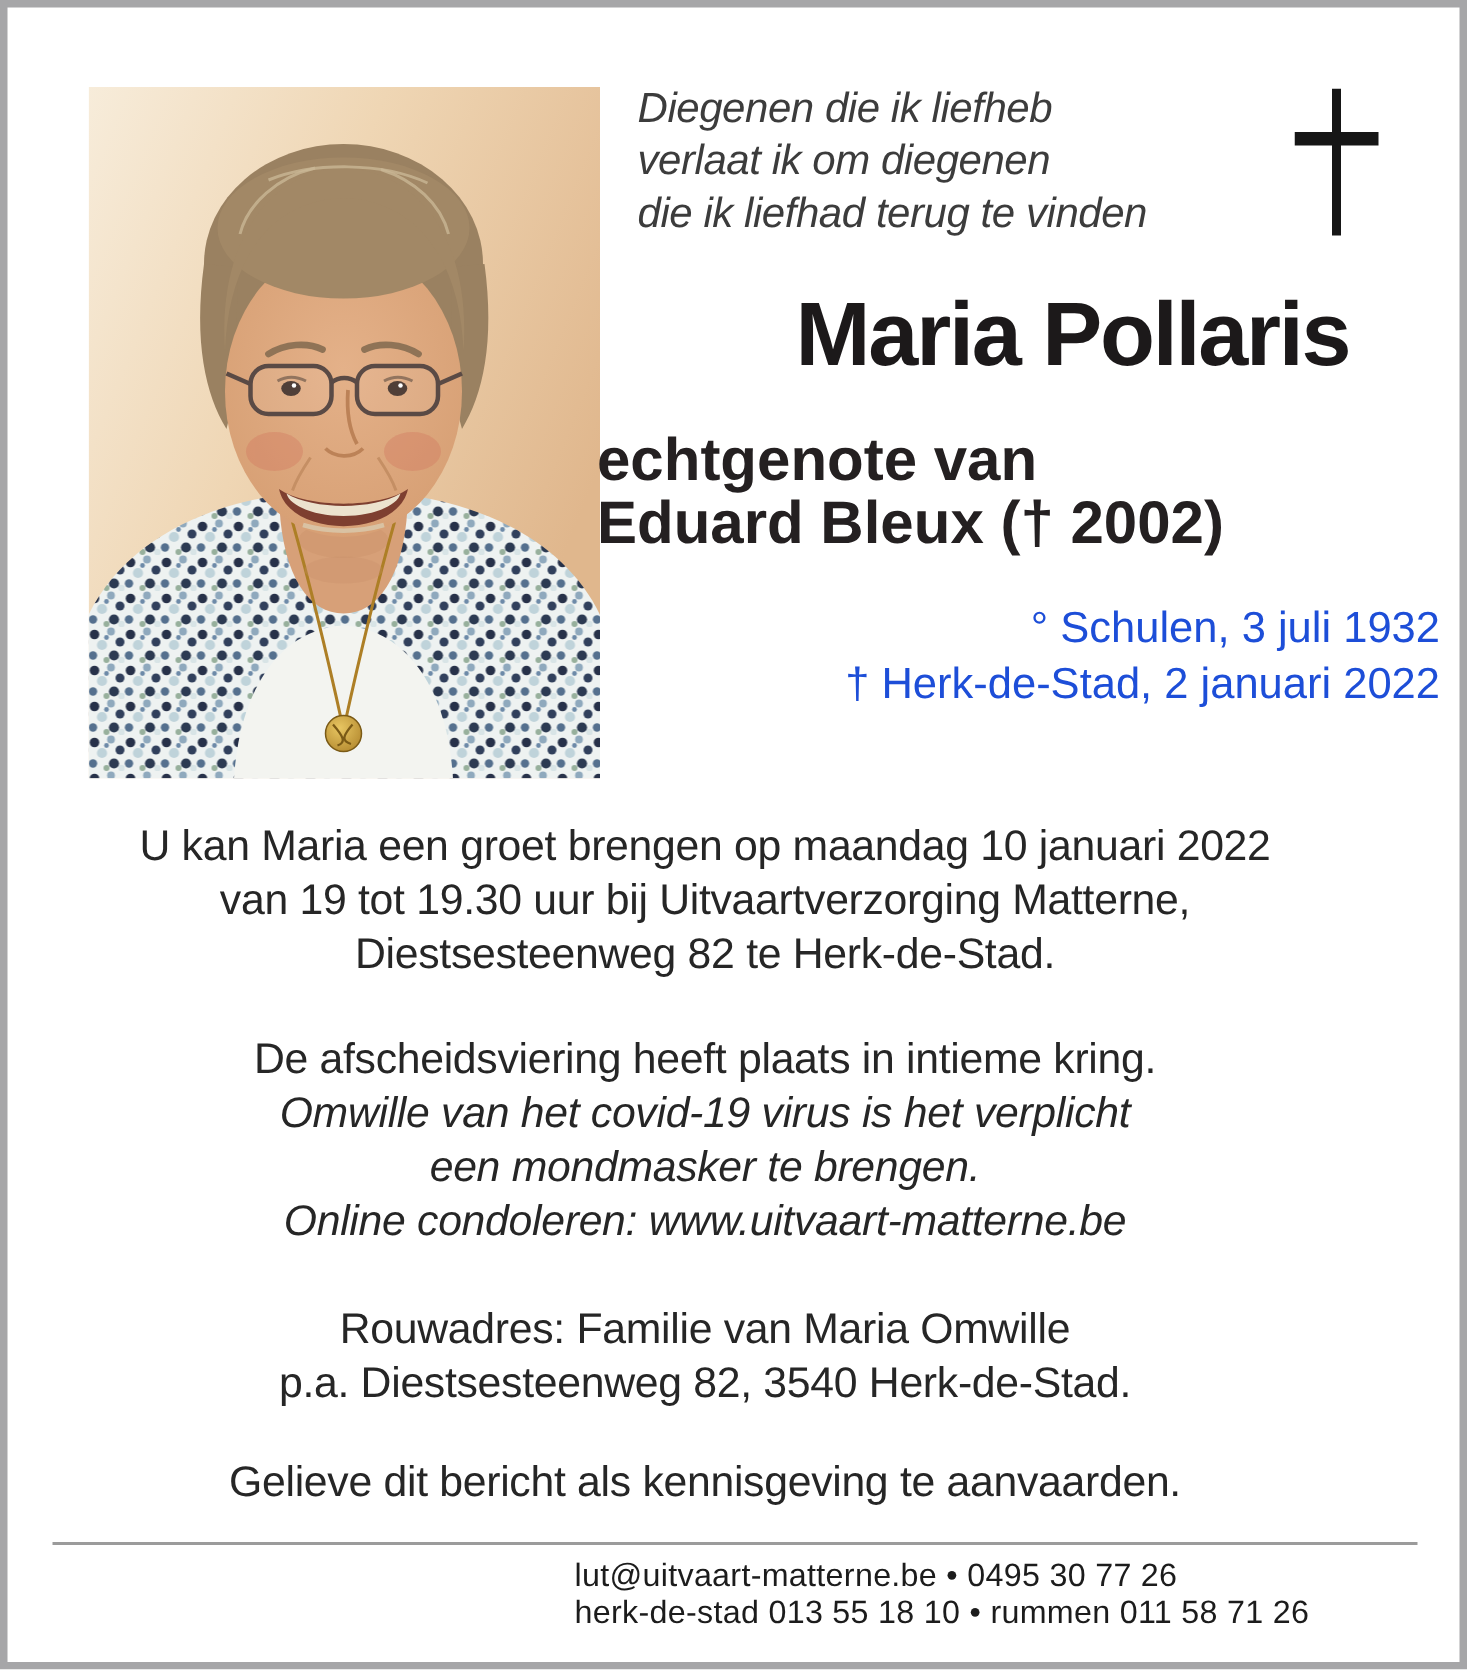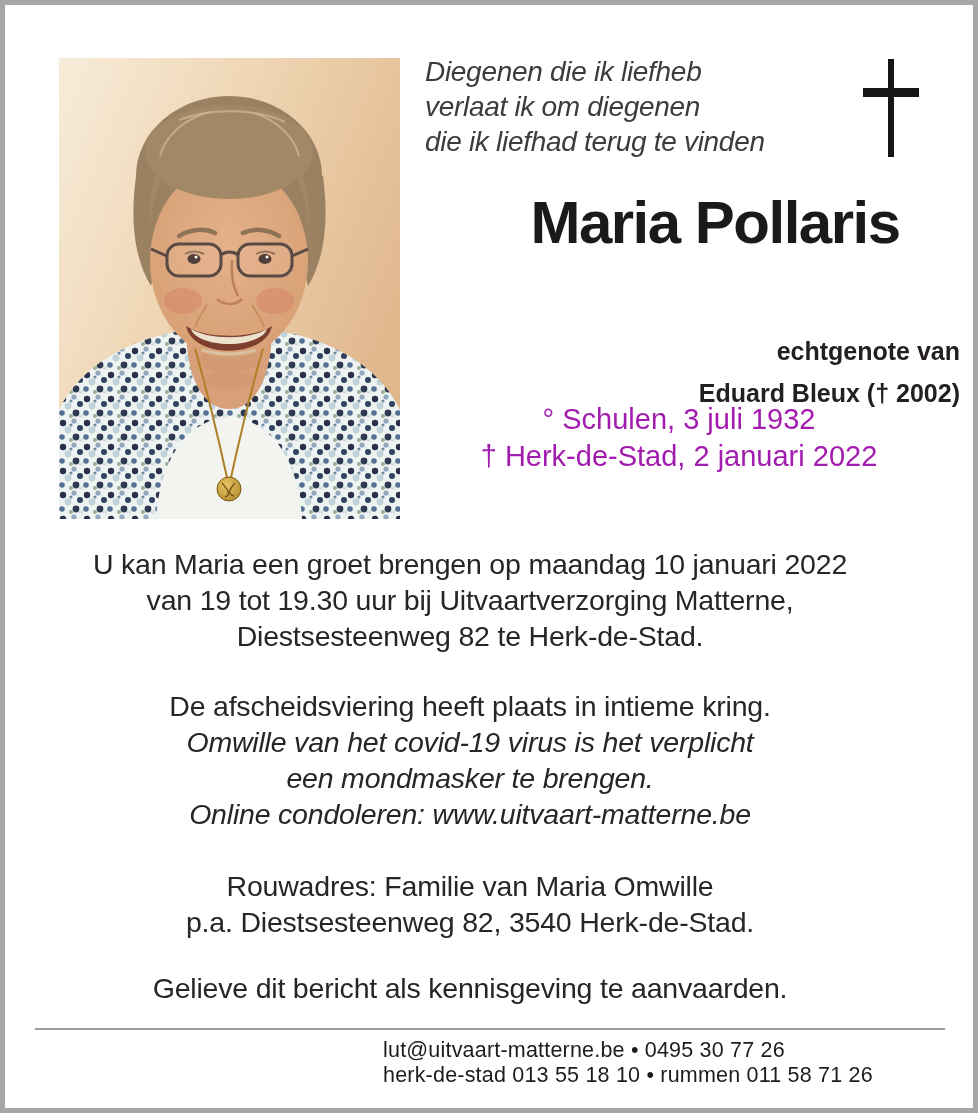--- a/index.html
+++ b/index.html
@@ -20,25 +20,25 @@
 
   .quote{left:420px;top:49px;font-style:italic;font-size:28px;line-height:35px;
          letter-spacing:-0.3px;color:#3c3c3c;white-space:nowrap;}
 
   .cross{left:858px;top:54px;width:64px;height:102px;}
 
   .name{left:412px;top:168px;width:562px;text-align:center;
         font-size:60px;font-weight:bold;letter-spacing:-1.5px;color:#1c191a;
         margin:17px;line-height:66px;white-space:nowrap;}
 
-  .relation{left:393px;top:281px;width:562px;text-align:right;
-            font-size:25px;font-weight:bold;line-height:42px;color:#242021;margin-top:44px;}
-
-  .dates{left:393px;top:396px;width:562px;text-align:center;
-         font-size:29px;line-height:37px;color:#a21caf;}
+  .relation{left:393px;top:281px;width:562px;text-align:left;
+            font-size:40px;font-weight:bold;line-height:42px;color:#242021;}
+
+  .dates{left:393px;top:396px;width:562px;text-align:right;
+         font-size:29px;line-height:37px;color:#1d4ed8;}
 
   .para{left:0;width:930px;text-align:center;font-size:28.5px;line-height:36px;
         letter-spacing:-0.2px;color:#262626;}
   .p1{top:541px;}
   .p2{top:683px;}
   .p3{top:863px;}
   .p4{top:965px;}
   .italic-line{font-style:italic;}
 
   .divider{left:30px;top:1023px;width:910px;height:2px;background:#9b9b9b;}

